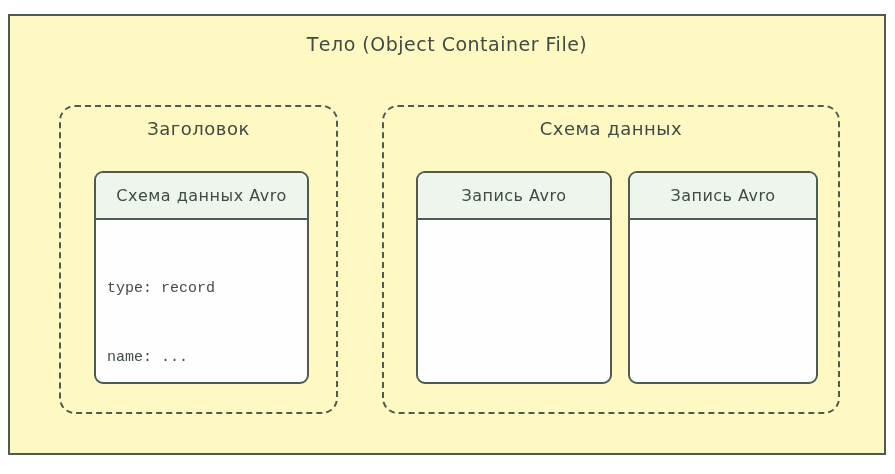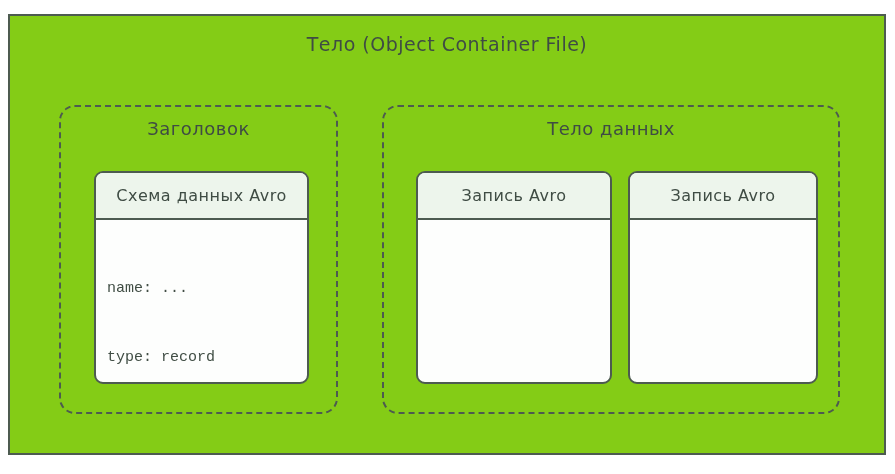--- a/index.html
+++ b/index.html
@@ -9,21 +9,21 @@
     font-family: "DejaVu Sans", sans-serif;
     overflow: hidden;
   }
   .canvas { position: relative; width: 895px; height: 474px; }
 
   .outer-box {
     position: absolute;
     left: 8px; top: 14px;
     width: 878px; height: 441px;
     border: 2px solid #4d5b50;
-    background: #84cc16;
+    background: #fef9c3;
   }
   .outer-title {
     position: absolute;
     top: 17px; left: 0; right: 0;
     text-align: center;
     font-size: 19px;
     letter-spacing: 0.5px;
     color: #3f4c44;
   }
 
@@ -85,32 +85,32 @@
 <div class="canvas">
   <div class="outer-box">
     <div class="outer-title">Тело (Object Container File)</div>
 
     <div class="dashed-box left">
       <div class="dashed-title">Заголовок</div>
 
       <div class="card schema">
         <div class="card-header">Схема данных Avro</div>
         <div class="card-body">
+          <div>type: record</div>
           <div>name: ...</div>
-          <div>type: record</div>
           
           
           
           
         </div>
       </div>
     </div>
 
     <div class="dashed-box right">
-      <div class="dashed-title">Тело данных</div>
+      <div class="dashed-title">Схема данных</div>
 
       <div class="card record-1">
         <div class="card-header">Запись Avro</div>
         <div class="card-body">
           
           
         </div>
       </div>
 
       <div class="card record-2">

